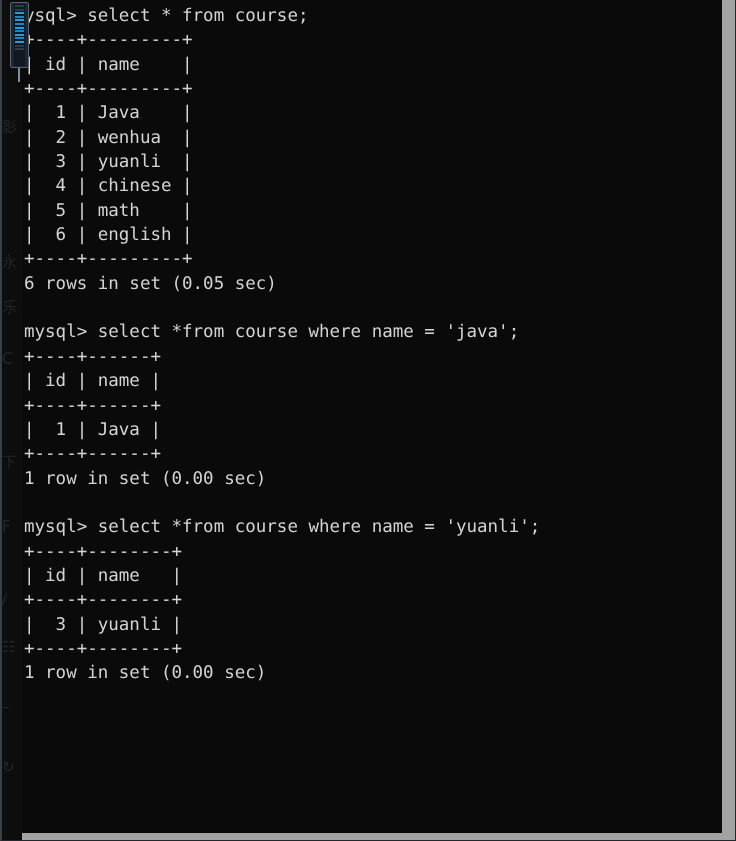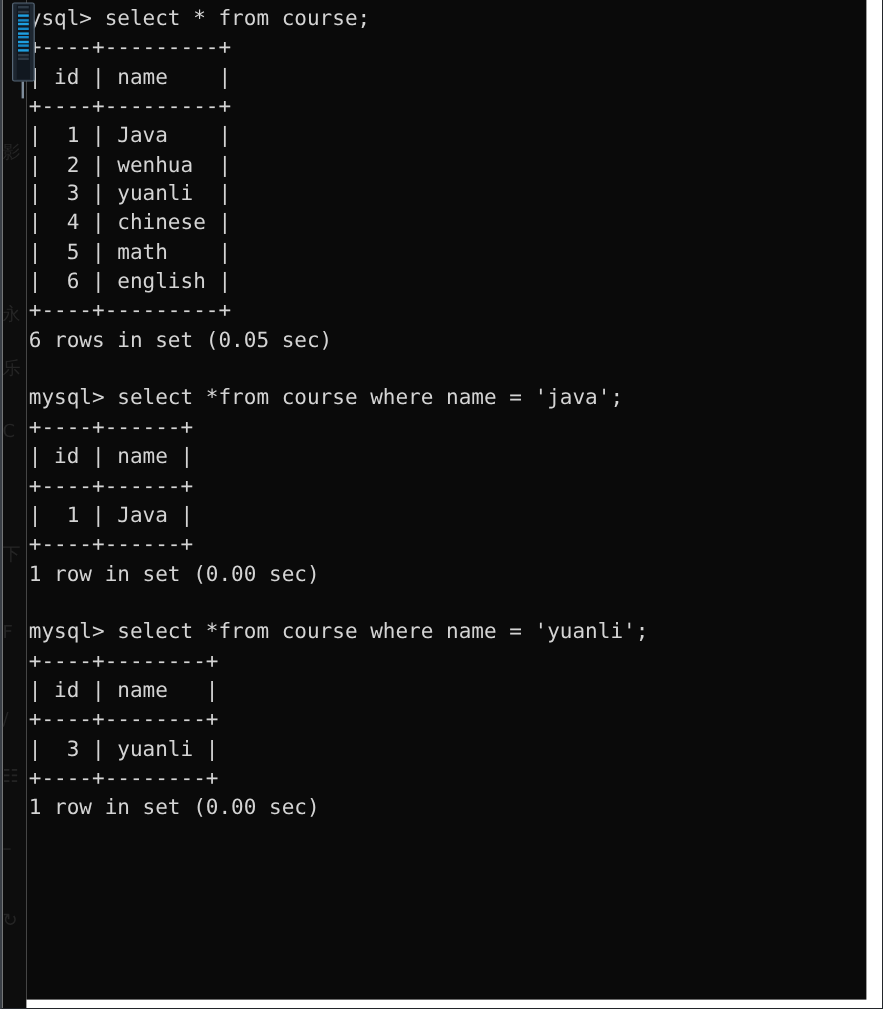--- a/index.html
+++ b/index.html
@@ -11,21 +11,21 @@
     width: 736px;
     height: 841px;
     overflow: hidden;
     font-family: "DejaVu Sans Mono", "Liberation Mono", monospace;
   }
 
   #terminal {
     position: relative;
     width: 736px;
     height: 841px;
-    background: #ffffff;
+    background: #a3a3a3;
     box-sizing: border-box;
     border-left: 2px solid #3a3f46;
     border-right: 1px solid #23262b;
     border-bottom: 1px solid #23262b;
     overflow: hidden;
   }
 
   
   #console-surface {
     position: absolute;

